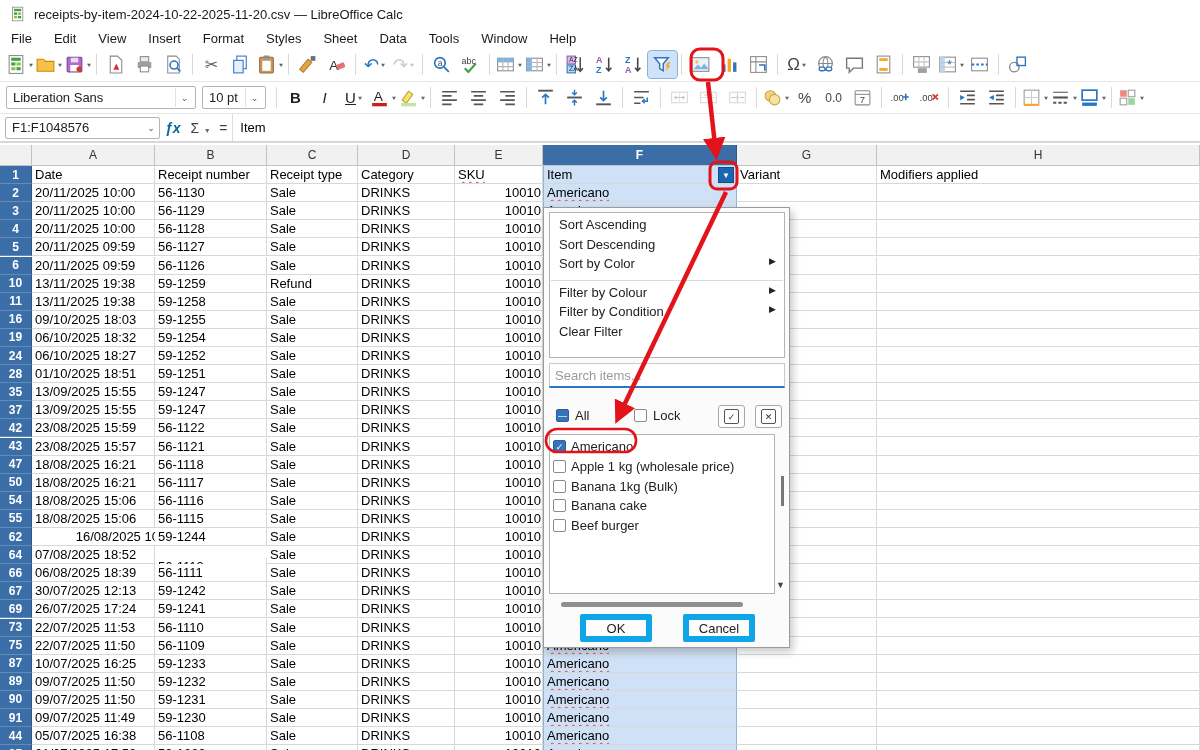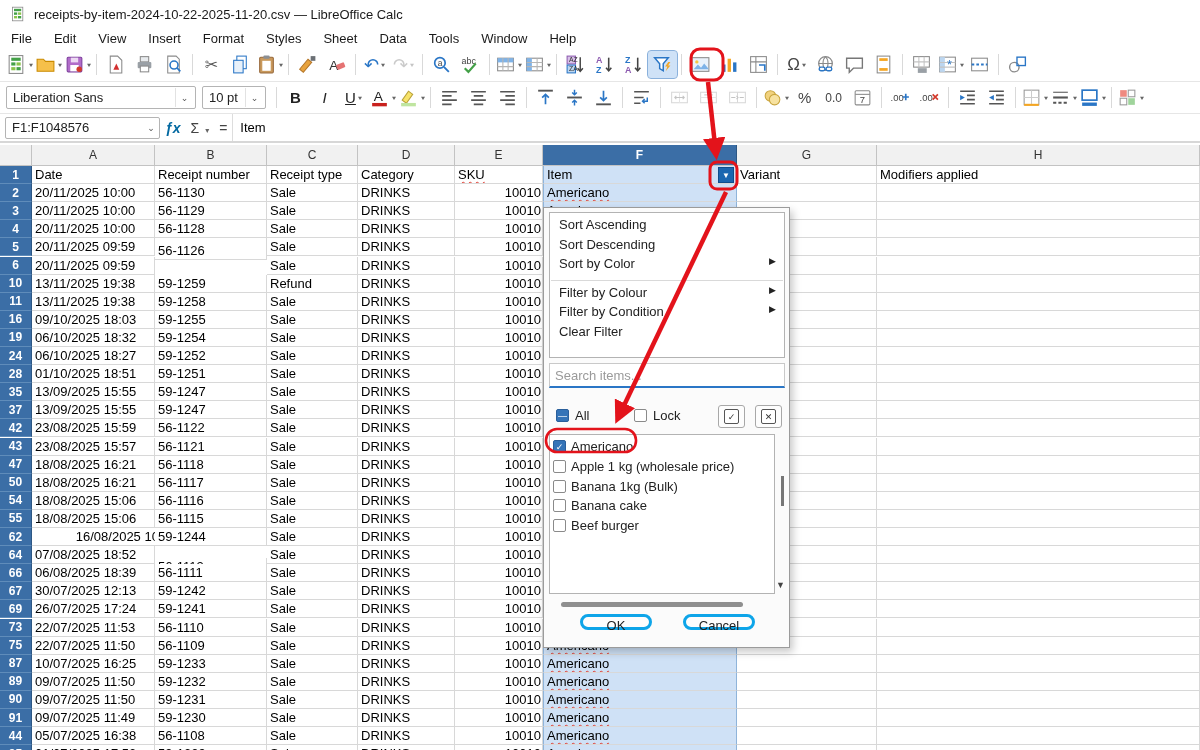--- a/index.html
+++ b/index.html
@@ -93,22 +93,22 @@
          border:1px solid #b3b3b3;box-sizing:border-box;overflow:hidden;padding-top:2px}
   .flist-item{height:19.7px;display:flex;align-items:center;padding-left:3px;font-size:13px;color:#222}
   .flist-item .cb2{width:13px;height:13px;box-sizing:border-box;border:1px solid #8a8a8a;border-radius:2px;
          background:#fff;margin-right:5px;flex:0 0 auto;display:flex;align-items:center;justify-content:center;
          font-size:9px;color:#fff}
   .flist-item .cb2.on{background:#3574b8;border-color:#2a5f9b}
   .vsb{position:absolute;left:231px;top:226px;width:14px;height:160px}
   .vsb .thumb{position:absolute;left:6px;top:42px;width:3px;height:30px;background:#777}
   .vsb .darr{position:absolute;left:1px;bottom:4px;font-size:9px;color:#444}
   .hsb{position:absolute;left:17px;top:394px;width:182px;height:5px;background:#8f8f8f;border-radius:3px}
-  .pbtn{position:absolute;top:406px;width:72px;height:16px;background:#fdfdfd;border:3px solid #0ea5e9;
-        border-radius:10px;font-size:13px;color:#222;font-family:"Liberation Sans",sans-serif}
+  .pbtn{position:absolute;top:406px;width:72px;height:28px;background:#fdfdfd;border:6px solid #0ea5e9;
+        border-radius:2px;font-size:13px;color:#222;font-family:"Liberation Sans",sans-serif}
   .okbtn{left:36px}
   .cancelbtn{left:139px}
 
   .annsvg{position:absolute;left:0;top:0;width:1200px;height:750px;z-index:60;pointer-events:none}
   .hiddefs{position:absolute;width:0;height:0;overflow:hidden}
 </style>
 </head>
 <body>
 
 <svg class="hiddefs" aria-hidden="true">
@@ -829,21 +829,21 @@
     </div>
     <div class="cell fsel" style="left: 543px; width: 194px; top: 93.4px; height: 18.1px;">
       <span class="sq">Americano</span>
     </div>
     <div class="cell" style="left: 737px; width: 140px; top: 93.4px; height: 18.1px;"></div>
     <div class="cell" style="left: 877px; width: 323px; top: 93.4px; height: 18.1px;"></div>
     <div class="rowhdr" style="top: 111.5px; height: 18.1px;">6</div>
     <div class="cell" style="left: 32px; width: 123px; top: 111.5px; height: 18.1px;">
       <span>20/11/2025 09:59</span>
     </div>
-    <div class="cell" style="left: 155px; width: 112px; top: 97px; height: 18.1px;">
+    <div class="cell" style="left: 155px; width: 112px; top: 112px; height: 18.1px;">
       <span>56-1126</span>
     </div>
     <div class="cell" style="left: 267px; width: 91px; top: 111.5px; height: 18.1px;">
       <span>Sale</span>
     </div>
     <div class="cell" style="left: 358px; width: 97px; top: 111.5px; height: 18.1px;">
       <span>DRINKS</span>
     </div>
     <div class="cell num" style="left: 455px; width: 88px; top: 111.5px; height: 18.1px;">
       <span>10010</span>

